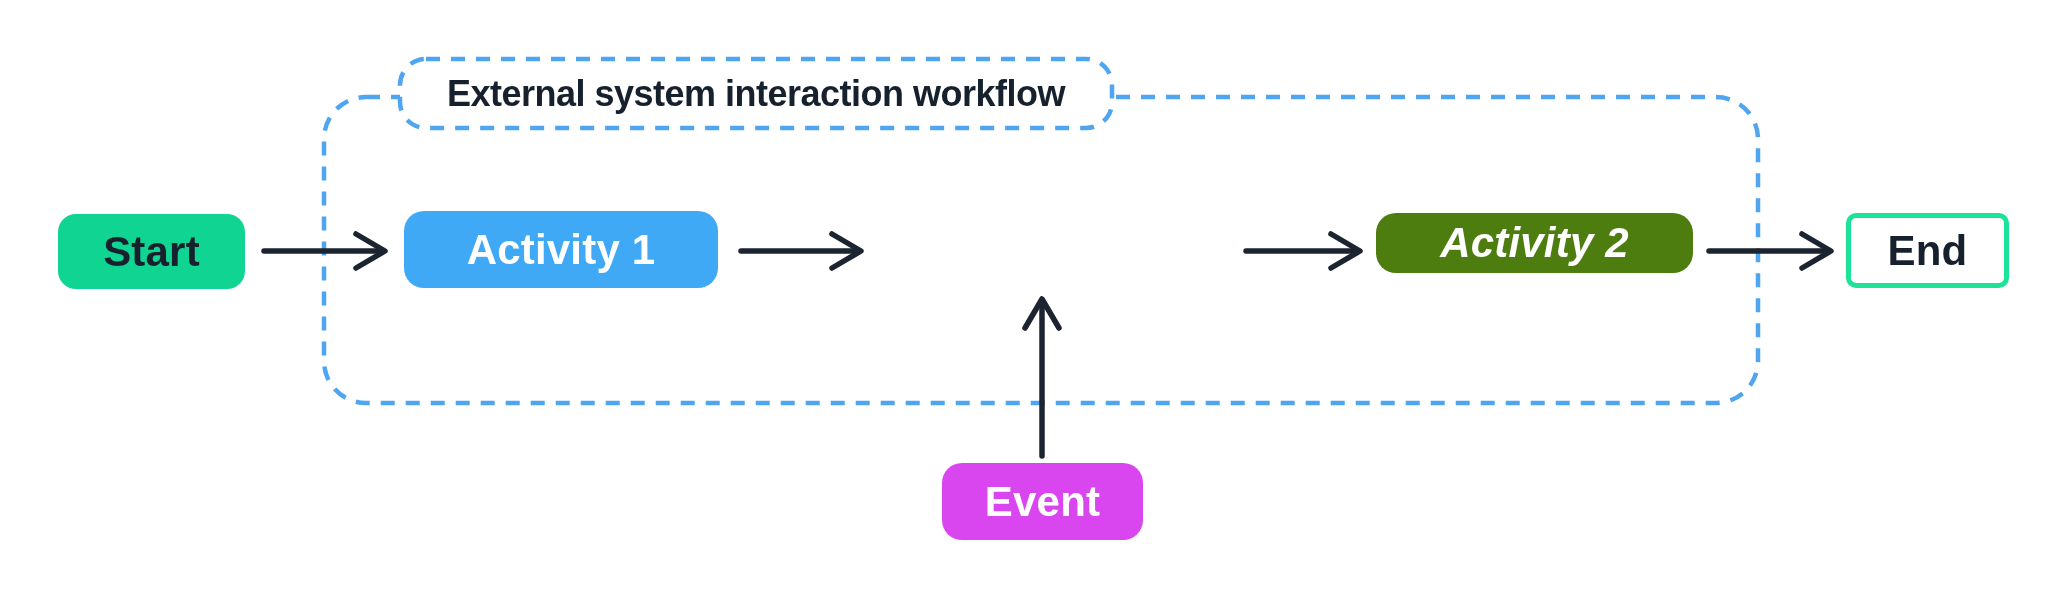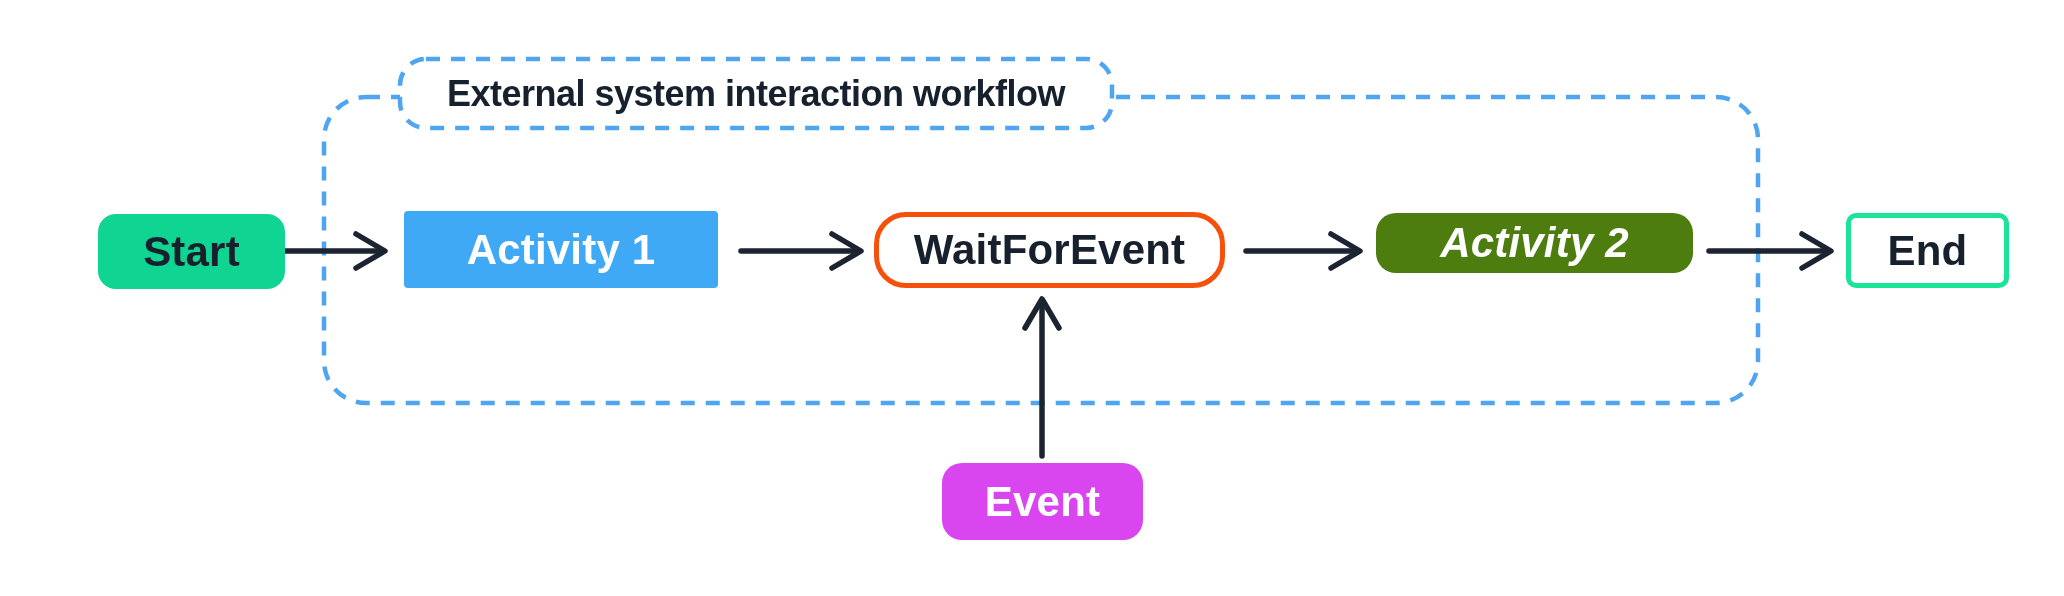--- a/index.html
+++ b/index.html
@@ -31,27 +31,26 @@
     font-size: 42px;
     font-weight: 600;
     white-space: nowrap;
     letter-spacing: 0.2px;
   }
   #node-start {
     left: 58px; top: 214px; width: 187px; height: 75px;
     background: #10D592;
     color: #17212E;
     border-radius: 18px;
-    margin-left: 40px;
   }
   #node-activity-1 {
     left: 404px; top: 211px; width: 314px; height: 77px;
     background: #3FA9F5;
     color: #ffffff;
-    border-radius: 4px;
+    border-radius: 20px;
   }
   #node-wait-for-event {
     left: 874px; top: 212px; width: 351px; height: 76px;
     background: #ffffff;
     border: 5px solid #F5500C;
     color: #17212E;
     border-radius: 32px;
   }
   #node-activity-2 {
     left: 1376px; top: 213px; width: 317px; height: 60px;
@@ -122,21 +121,20 @@
       <polyline points="1025,328 1042,299 1059,328"></polyline>
     </g>
   </svg>
 
   <div id="workflow-title">External system interaction workflow</div>
 
   <div class="node" id="node-start">Start</div>
 
   <div class="node" id="node-activity-1">Activity 1</div>
 
-  <div class="node" id="node-wait-for-event">WaitForEvent</div>
 
   <div class="node" id="node-activity-2">Activity 2</div>
 
   <div class="node" id="node-end">End</div>
 
   <div class="node" id="node-event">Event</div>
 
 </div>
 
 </body></html>

